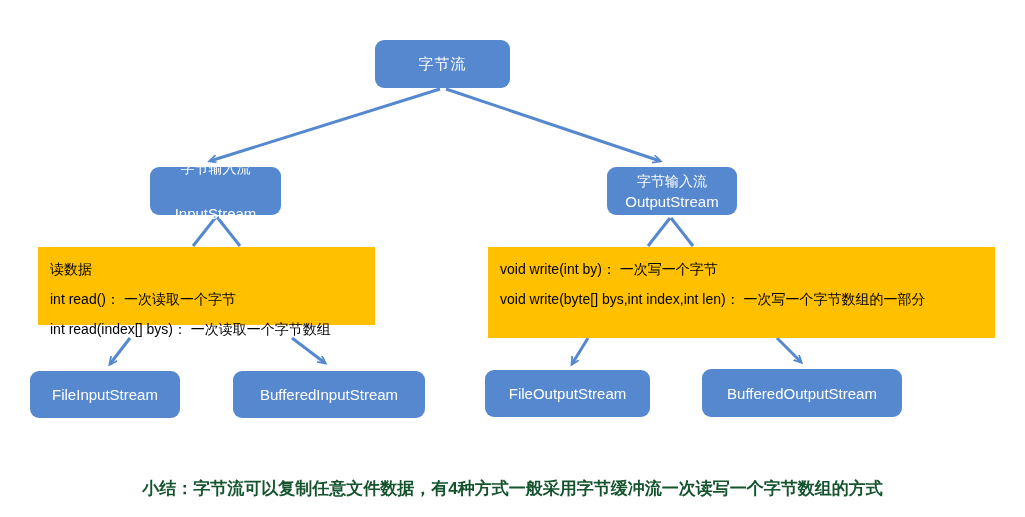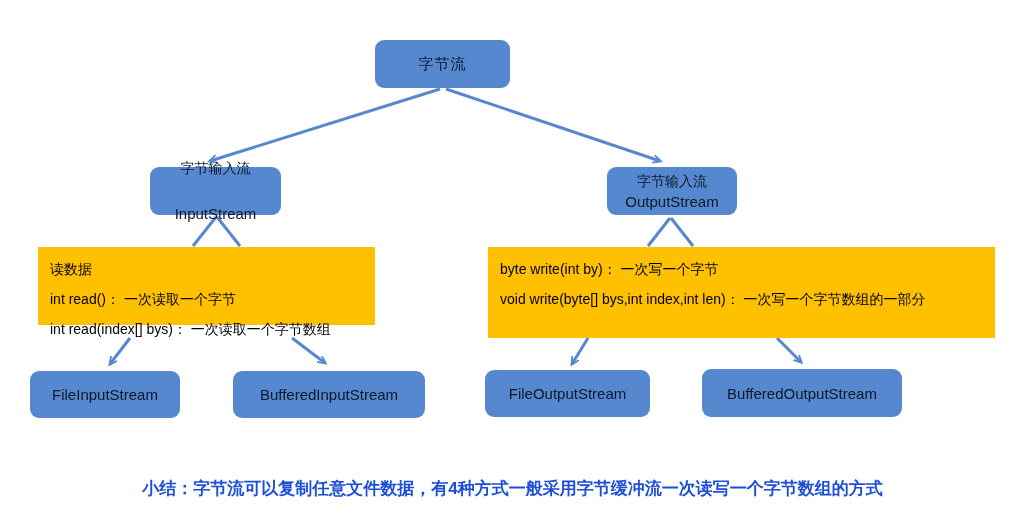--- a/index.html
+++ b/index.html
@@ -18,21 +18,21 @@
   #connectors {
     position: absolute;
     left: 0; top: 0;
     width: 1025px;
     height: 517px;
     z-index: 1;
   }
   .node {
     position: absolute;
     background: #5588CE;
-    color: #0f172a;
+    color: #ffffff;
     border-radius: 9px;
     display: flex;
     flex-direction: column;
     align-items: center;
     justify-content: center;
     text-align: center;
     z-index: 2;
     box-sizing: border-box;
   }
   .node .cn-line { font-size: 14px; line-height: 20px; }
@@ -51,21 +51,21 @@
   .method-box .m-line {
     line-height: 30px;
     white-space: nowrap;
   }
   .summary-line {
     position: absolute;
     left: 0;
     top: 477px;
     width: 1025px;
     text-align: center;
-    color: #1d4ed8;
+    color: #14532d;
     font-weight: bold;
     font-size: 17px;
     z-index: 2;
   }
 </style>
 </head>
 <body>
 
 <div id="canvas">
 
@@ -106,21 +106,21 @@
     <span class="en-line">OutputStream</span>
   </div>
 
   <div class="method-box" style="left:38px; top:247px; width:337px; height:78px;">
     <div class="m-line">读数据</div>
     <div class="m-line">int read()： 一次读取一个字节</div>
     <div class="m-line">int read(index[] bys)： 一次读取一个字节数组</div>
   </div>
 
   <div class="method-box" style="left:488px; top:247px; width:507px; height:91px;">
-    <div class="m-line">byte write(int by)： 一次写一个字节</div>
+    <div class="m-line">void write(int by)： 一次写一个字节</div>
     <div class="m-line">void write(byte[] bys,int index,int len)： 一次写一个字节数组的一部分</div>
   </div>
 
   <div class="node leaf-node" style="left:30px; top:371px; width:150px; height:47px;">
     <span>FileInputStream</span>
   </div>
 
   <div class="node leaf-node" style="left:233px; top:371px; width:192px; height:47px;">
     <span>BufferedInputStream</span>
   </div>

